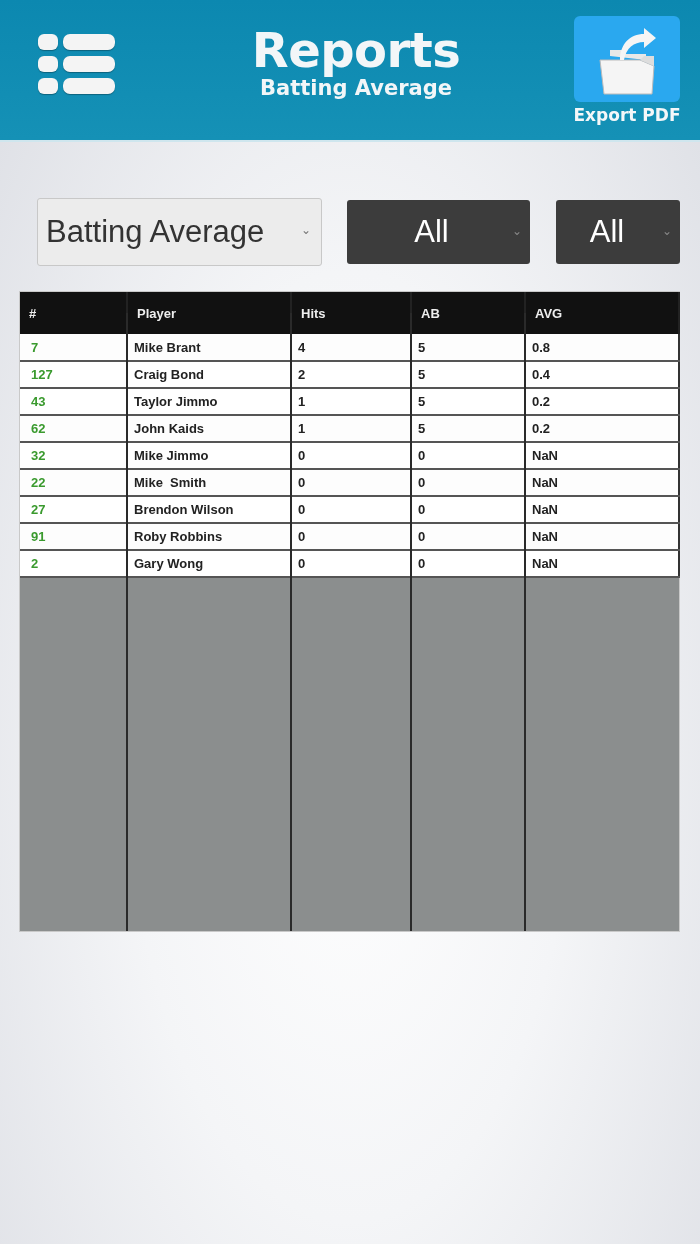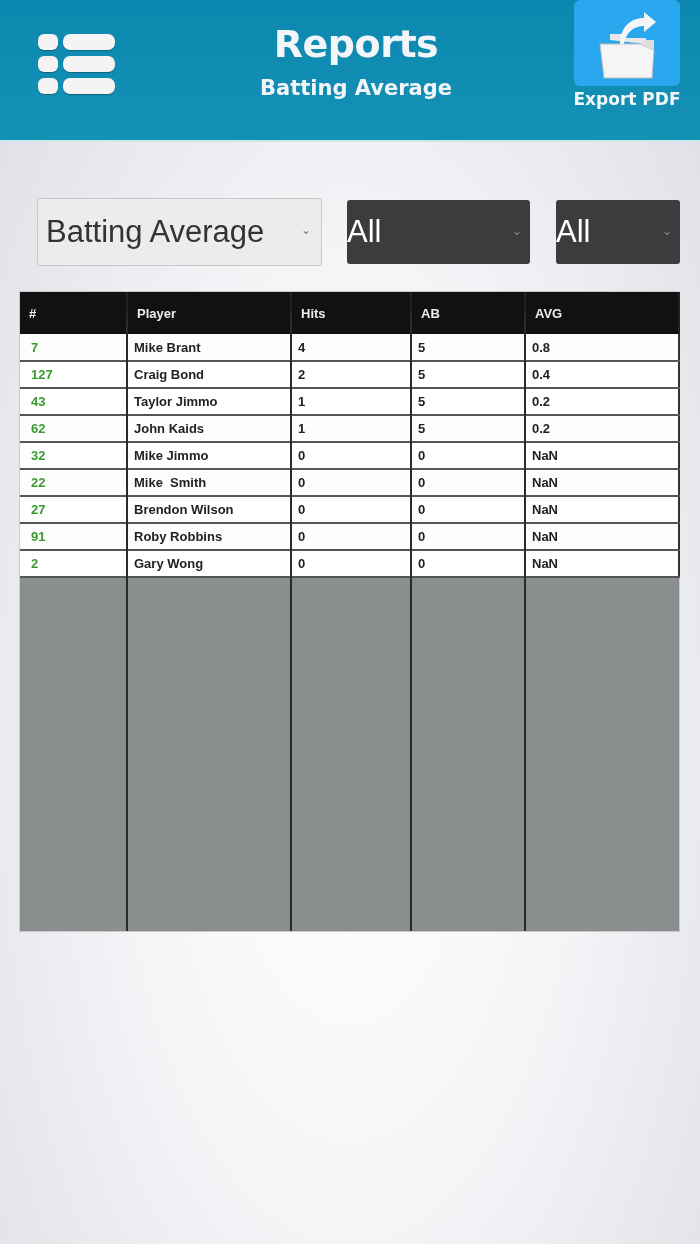--- a/index.html
+++ b/index.html
@@ -11,34 +11,34 @@
     }
     .header {
       position: absolute; left: 0; top: 0; width: 700px; height: 142px;
       background: linear-gradient(#0c88b0, #1591b6);
       border-bottom: 2px solid #cfe6ee;
     }
     .menu-btn { position: absolute; left: 36px; top: 34px; width: 82px; height: 62px; cursor: pointer; }
     .menu-row { position: absolute; left: 0; height: 16px; width: 82px; }
     .menu-row .dot { position: absolute; left: 2px; top: 0; width: 20px; height: 16px; background: #f4f4f4; border-radius: 6px; box-shadow: 0 1px 1px rgba(0,0,0,0.3); }
     .menu-row .bar { position: absolute; left: 27px; top: 0; width: 52px; height: 16px; background: #f4f4f4; border-radius: 7px; box-shadow: 0 1px 1px rgba(0,0,0,0.3); }
-    .title { position: absolute; left: 200px; width: 312px; top: 22px; text-align: center; color: #f2f6f8; font-weight: bold; font-size: 38px; font-family: "DejaVu Sans", sans-serif; letter-spacing: -0.5px; }
+    .title { position: absolute; left: 200px; width: 312px; top: 22px; text-align: center; color: #f2f6f8; font-weight: bold; font-size: 48px; font-family: "DejaVu Sans", sans-serif; letter-spacing: -0.5px; }
     .subtitle { position: absolute; left: 200px; width: 312px; top: 76px; text-align: center; color: #f2f6f8; font-weight: bold; font-size: 21px; font-family: "DejaVu Sans", sans-serif; }
-    .export-btn { position: absolute; left: 574px; top: 0; width: 106px; height: 112px; cursor: pointer; }
+    .export-btn { position: absolute; left: 574px; top: 16px; width: 106px; height: 112px; cursor: pointer; }
     .export-tile { position: absolute; left: 0; top: 0; width: 106px; height: 86px; background: #2aa8ef; border-radius: 6px; }
     .export-label { position: absolute; left: -4px; width: 114px; top: 89px; text-align: center; color: #f4f7f9; font-weight: bold; font-size: 17px; font-family: "DejaVu Sans", sans-serif; }
 
     .select { position: absolute; top: 198px; height: 68px; border-radius: 3px; cursor: pointer; }
     .select-report { left: 37px; width: 285px; background: #ececec; border: 1px solid #c8c8c8; }
     .select-report .val { position: absolute; left: 8px; top: 15px; font-size: 31px; color: #333; font-family: "Liberation Sans", sans-serif; }
     .select-report .chev { position: absolute; right: 10px; top: 24px; font-size: 12px; color: #777; }
     .select-dark { background: #3c3c3c; height: 64px; top: 200px; }
     .select-a { left: 347px; width: 183px; }
     .select-b { left: 556px; width: 124px; }
-    .select-dark .val { position: absolute; left: 0; right: 0; top: 14px; font-size: 31px; color: #fff; }
+    .select-dark .val { position: absolute; left: 0; right: 0; top: 14px; text-align: center; font-size: 31px; color: #fff; }
     .select-a .val { padding-right: 14px; }
     .select-b .val { padding-right: 22px; }
     .select-dark .chev { position: absolute; right: 8px; top: 24px; font-size: 12px; color: #888; }
 
     .table-wrap { position: absolute; left: 19px; top: 291px; width: 661px; height: 641px; background: #8b8e8e; border: 1px solid #c9c9c9; }
     table { border-collapse: collapse; width: 659px; table-layout: fixed; font-size: 13px; font-weight: bold; }
     th { background: #111; color: #eee; height: 42px; text-align: left; padding-left: 9px; font-weight: bold; font-size: 13px; border-right: 2px solid #222; }
     td { height: 27px; padding-left: 6px; color: #222; border-right: 2px solid #333; border-bottom: 2px solid #555; }
     tr.odd td { background: #fdfdfd; }
     tr.even td { background: #ffffff; }

